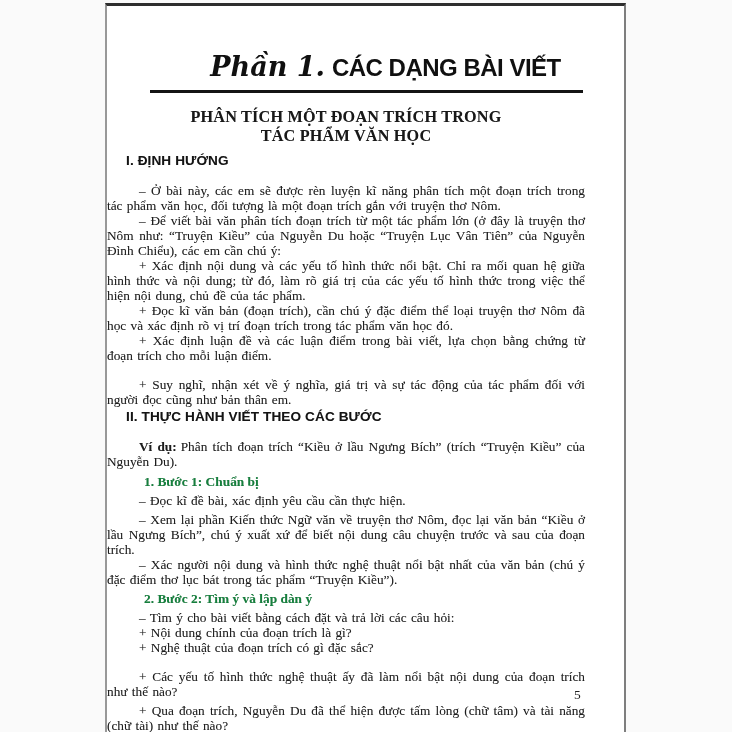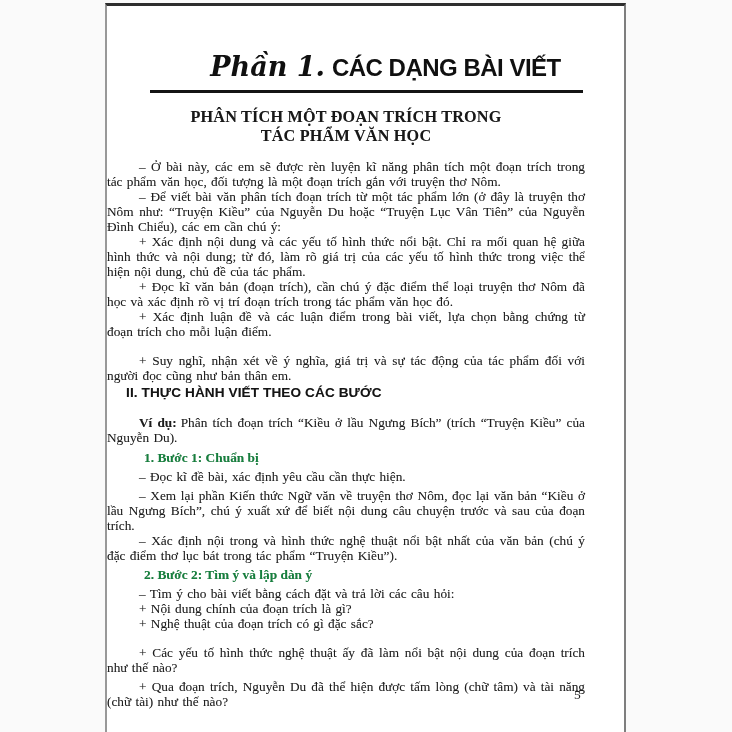--- a/index.html
+++ b/index.html
@@ -69,35 +69,36 @@
     <span class="pt-script">Phần 1.</span><span class="pt-main">CÁC DẠNG BÀI VIẾT</span>
   </div>
   <div class="title-rule"></div>
 
   <div class="content">
     <div class="lesson-title">
       <div>PHÂN TÍCH MỘT ĐOẠN TRÍCH TRONG</div>
       <div>TÁC PHẨM VĂN HỌC</div>
     </div>
 
+    <h2 class="hr mt8">I. ĐỊNH HƯỚNG</h2>
     <p class="bd mt3">– Ở bài này, các em sẽ được rèn luyện kĩ năng phân tích một đoạn trích trong tác phẩm văn học, đối tượng là một đoạn trích gắn với truyện thơ Nôm.</p>
     <p class="bd">– Để viết bài văn phân tích đoạn trích từ một tác phẩm lớn (ở đây là truyện thơ Nôm như: “Truyện Kiều” của Nguyễn Du hoặc “Truyện Lục Vân Tiên” của Nguyễn Đình Chiểu), các em cần chú ý:</p>
     <p class="bd">+ Xác định nội dung và các yếu tố hình thức nổi bật. Chỉ ra mối quan hệ giữa hình thức và nội dung; từ đó, làm rõ giá trị của các yếu tố hình thức trong việc thể hiện nội dung, chủ đề của tác phẩm.</p>
     <p class="bd">+ Đọc kĩ văn bản (đoạn trích), cần chú ý đặc điểm thể loại truyện thơ Nôm đã học và xác định rõ vị trí đoạn trích trong tác phẩm văn học đó.</p>
     <p class="bd">+ Xác định luận đề và các luận điểm trong bài viết, lựa chọn bằng chứng từ đoạn trích cho mỗi luận điểm.</p>
     <p class="bd mt3">+ Suy nghĩ, nhận xét về ý nghĩa, giá trị và sự tác động của tác phẩm đối với người đọc cũng như bản thân em.</p>
 
     <h2 class="hr mt2">II. THỰC HÀNH VIẾT THEO CÁC BƯỚC</h2>
 
     <p class="bd mt3"><b class="lead">Ví dụ:</b><span>Phân tích đoạn trích “Kiều ở lầu Ngưng Bích” (trích “Truyện Kiều” của Nguyễn Du).</span></p>
 
     <h3 class="hs mt5">1. Bước 1: Chuẩn bị</h3>
     <p class="bd mt2">– Đọc kĩ đề bài, xác định yêu cầu cần thực hiện.</p>
     <p class="bd mt4">– Xem lại phần Kiến thức Ngữ văn về truyện thơ Nôm, đọc lại văn bản “Kiều ở lầu Ngưng Bích”, chú ý xuất xứ để biết nội dung câu chuyện trước và sau của đoạn trích.</p>
-    <p class="bd">– Xác định nội trong và hình thức nghệ thuật nổi bật nhất của văn bản (chú ý đặc điểm thơ lục bát trong tác phẩm “Truyện Kiều”).</p>
+    <p class="bd">– Xác người nội dung và hình thức nghệ thuật nổi bật nhất của văn bản (chú ý đặc điểm thơ lục bát trong tác phẩm “Truyện Kiều”).</p>
 
     <h3 class="hs mt4">2. Bước 2: Tìm ý và lập dàn ý</h3>
     <p class="bd mt2">– Tìm ý cho bài viết bằng cách đặt và trả lời các câu hỏi:</p>
     <p class="bd">+ Nội dung chính của đoạn trích là gì?</p>
     <p class="bd">+ Nghệ thuật của đoạn trích có gì đặc sắc?</p>
     <p class="bd mt3">+ Các yếu tố hình thức nghệ thuật ấy đã làm nổi bật nội dung của đoạn trích như thế nào?</p>
     <p class="bd mt4">+ Qua đoạn trích, Nguyễn Du đã thể hiện được tấm lòng (chữ tâm) và tài năng (chữ tài) như thế nào?</p>
   </div>
 
   <div class="page-number">5</div>

